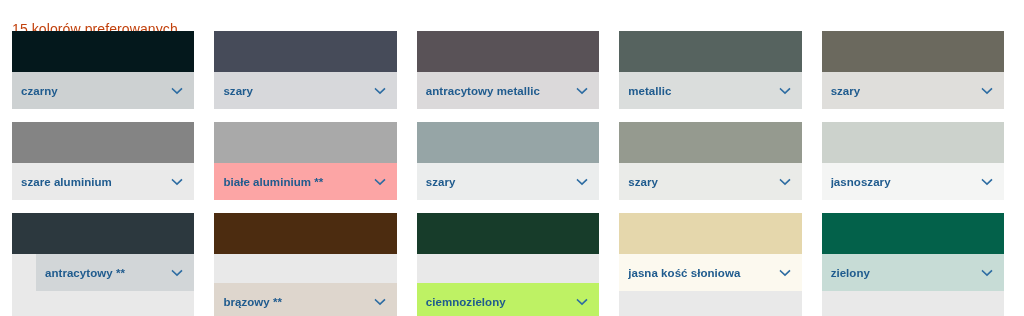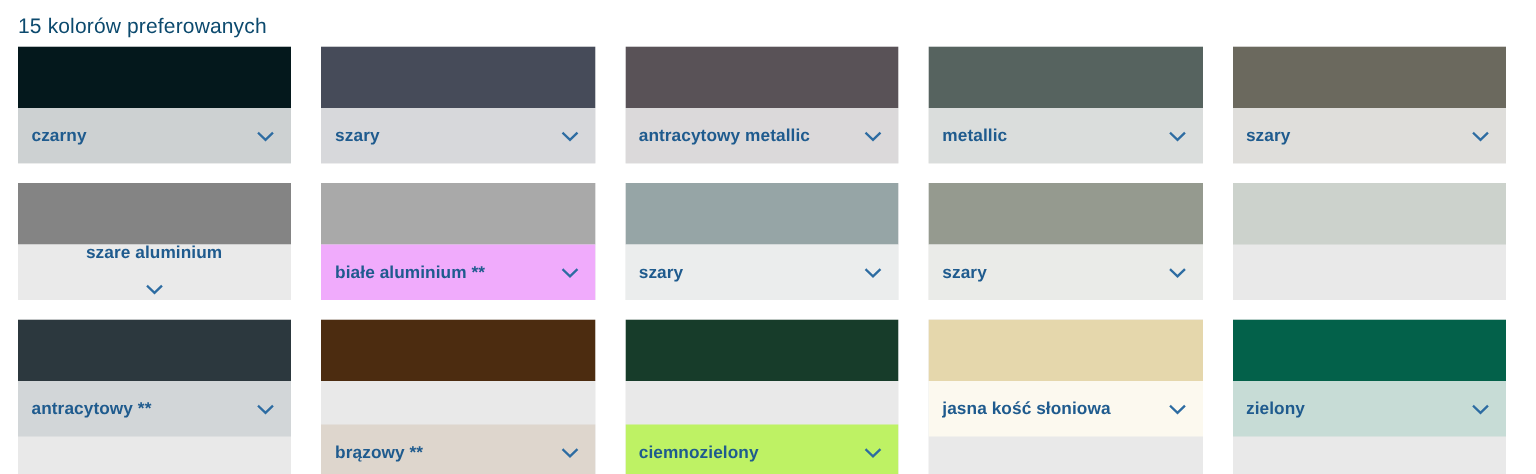--- a/index.html
+++ b/index.html
@@ -15,24 +15,24 @@
   }
   #app {
     position: relative;
     width: 1024px;
     height: 316px;
     box-sizing: border-box;
   }
   .section-title {
     position: absolute;
     left: 12px;
-    top: 8px;
+    top: 20px;
     font-size: 14px;
     line-height: 18px;
-    color: #0c4a6e;
+    color: #c2410c;
     letter-spacing: 0.1px;
     white-space: nowrap;
   }
   .grid {
     position: absolute;
     left: 12px;
     top: 31px;
     width: 992px;
     display: flex;
     flex-direction: column;
@@ -140,32 +140,32 @@
                 <path d="M2.6 5.0 L7 9.2 L11.4 5.0" fill="none" stroke="#2d6ca2" stroke-width="1.6" stroke-linecap="square"></path>
               </svg>
           </span>
         </div>
       </div>
     </div>
 
     <div class="row">
       <div class="card">
         <div class="swatch" style="background: rgb(132, 132, 132);"></div>
-        <div class="card-label" style="background: rgb(234, 234, 234); flex-direction: column;">
+        <div class="card-label" style="background: rgb(234, 234, 234);">
           <span class="label-text">szare aluminium</span>
           <span class="chev">
             <svg viewBox="0 0 14 14" width="14" height="14">
                 <path d="M2.6 5.0 L7 9.2 L11.4 5.0" fill="none" stroke="#2d6ca2" stroke-width="1.6" stroke-linecap="square"></path>
               </svg>
           </span>
         </div>
       </div>
       <div class="card">
         <div class="swatch" style="background: rgb(169, 169, 169);"></div>
-        <div class="card-label" style="background: #f0abfc;">
+        <div class="card-label" style="background: #fca5a5;">
           <span class="label-text">białe aluminium **</span>
           <span class="chev">
             <svg viewBox="0 0 14 14" width="14" height="14">
                 <path d="M2.6 5.0 L7 9.2 L11.4 5.0" fill="none" stroke="#2d6ca2" stroke-width="1.6" stroke-linecap="square"></path>
               </svg>
           </span>
         </div>
       </div>
       <div class="card">
         <div class="swatch" style="background: rgb(150, 165, 166);"></div>
@@ -184,27 +184,35 @@
           <span class="label-text">szary</span>
           <span class="chev">
             <svg viewBox="0 0 14 14" width="14" height="14">
                 <path d="M2.6 5.0 L7 9.2 L11.4 5.0" fill="none" stroke="#2d6ca2" stroke-width="1.6" stroke-linecap="square"></path>
               </svg>
           </span>
         </div>
       </div>
       <div class="card">
         <div class="swatch" style="background: rgb(204, 210, 204);"></div>
+        <div class="card-label" style="background: rgb(244, 245, 244);">
+          <span class="label-text">jasnoszary</span>
+          <span class="chev">
+            <svg viewBox="0 0 14 14" width="14" height="14">
+                <path d="M2.6 5.0 L7 9.2 L11.4 5.0" fill="none" stroke="#2d6ca2" stroke-width="1.6" stroke-linecap="square"></path>
+              </svg>
+          </span>
+        </div>
       </div>
     </div>
 
     <div class="row">
       <div class="card">
         <div class="swatch" style="background: rgb(44, 56, 62);"></div>
-        <div class="card-label" style="background: rgb(210, 214, 216);">
+        <div class="card-label" style="background: rgb(210, 214, 216); margin-left: 24px;">
           <span class="label-text">antracytowy **</span>
           <span class="chev">
             <svg viewBox="0 0 14 14" width="14" height="14">
                 <path d="M2.6 5.0 L7 9.2 L11.4 5.0" fill="none" stroke="#2d6ca2" stroke-width="1.6" stroke-linecap="square"></path>
               </svg>
           </span>
         </div>
       </div>
       <div class="card">
         <div class="swatch" style="background: rgb(76, 44, 16);"></div>

